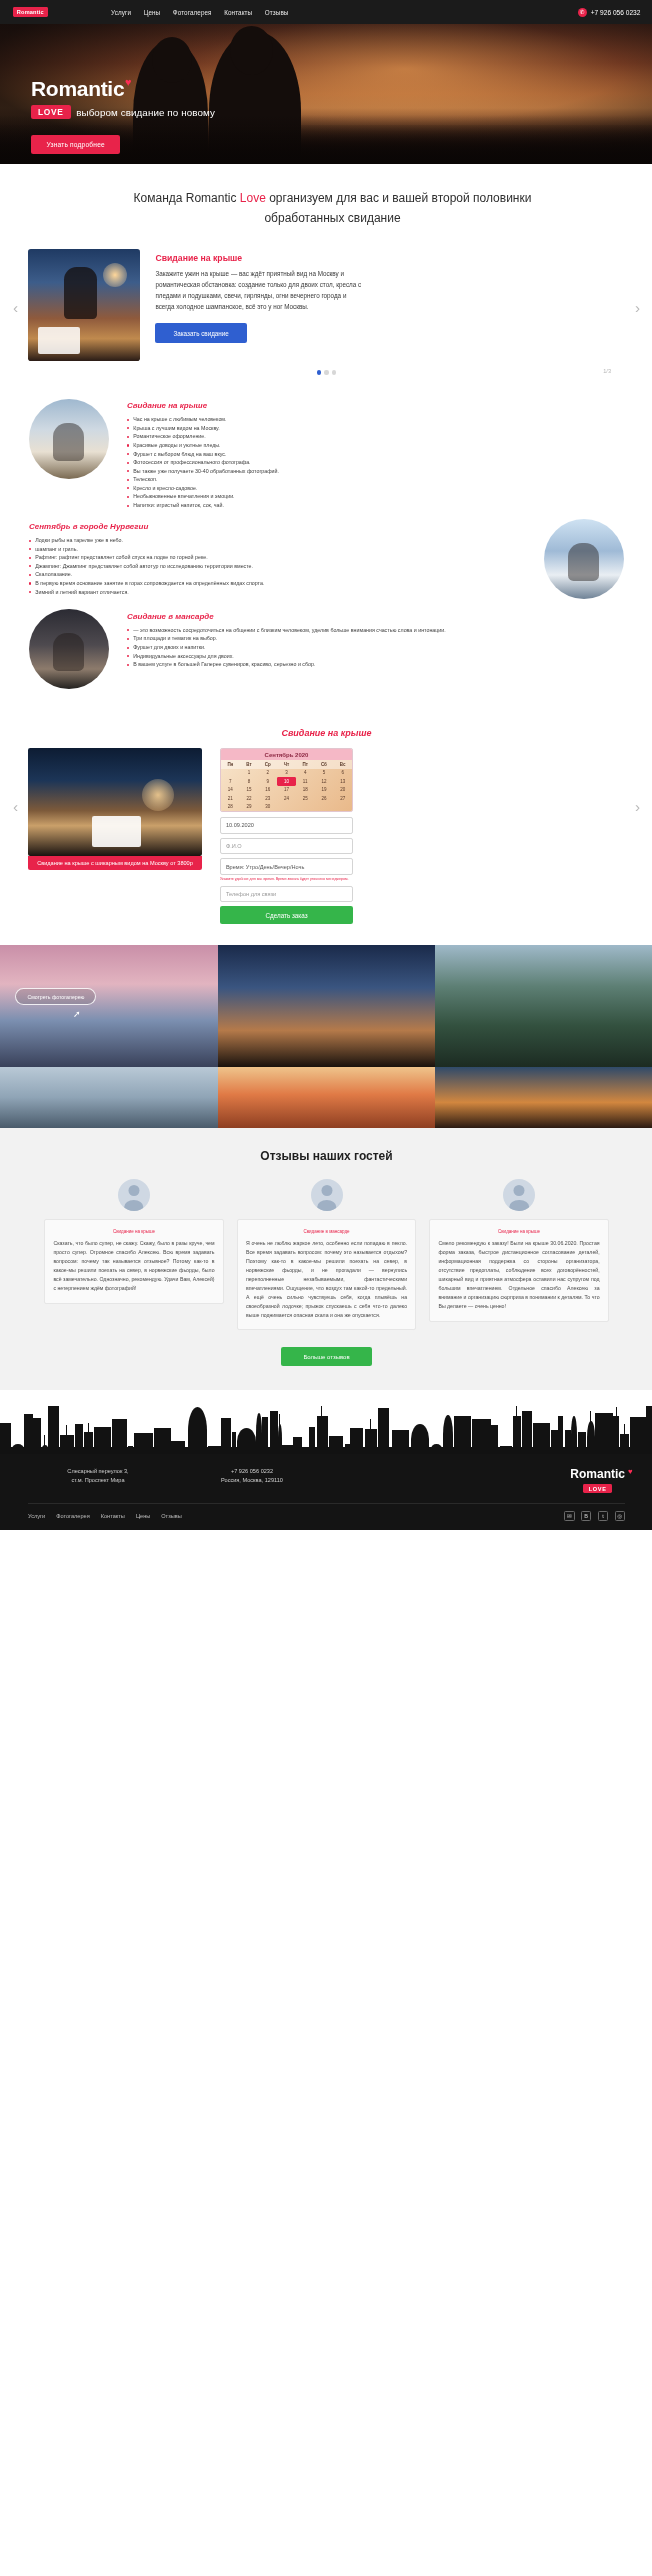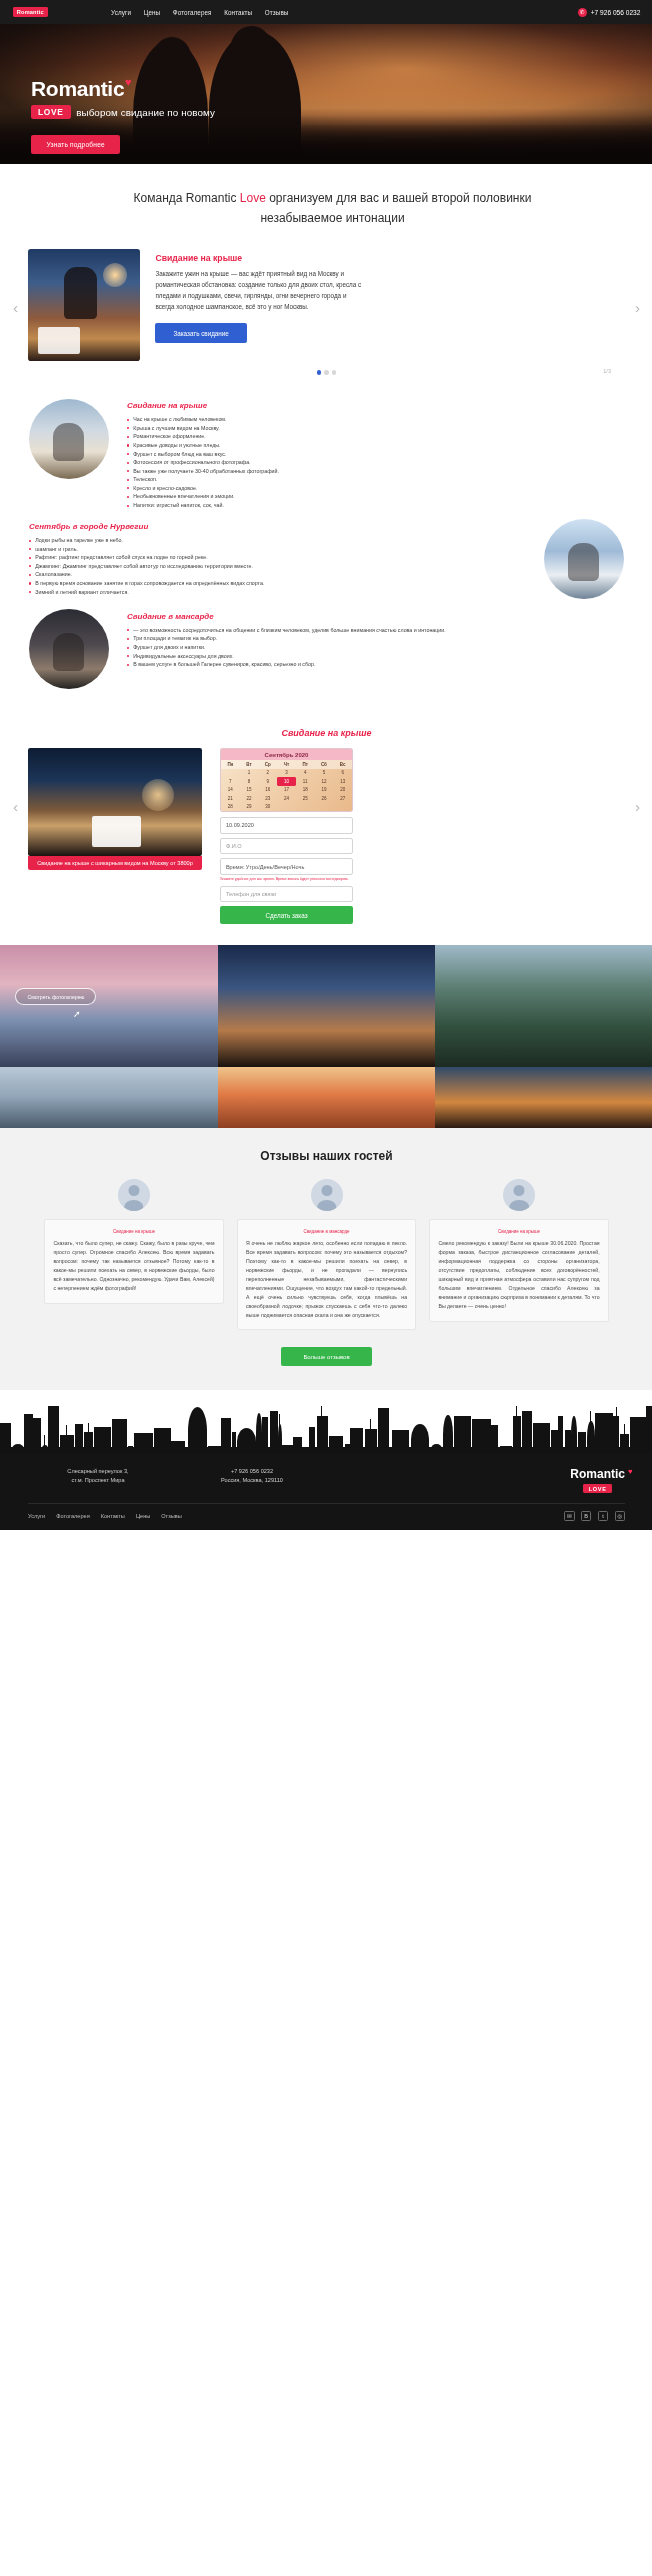--- a/index.html
+++ b/index.html
@@ -492,21 +492,21 @@
         <span class="hero-tag">выбором свидание по новому</span>
       </div>
       <button class="btn-primary">Узнать подробнее</button>
     </div>
   </div>
 
   <div class="intro">
     <span>Команда Romantic</span>
     <span class="accent">Love</span>
     <span>организуем для вас и вашей второй половинки</span><br>
-    <span>незабываемое интонации</span>
+    <span>обработанных свидание</span>
   </div>
 
   <div class="slider">
     <div class="arrow arrow-l">‹</div>
     <div class="arrow arrow-r">›</div>
     <div class="slide-row">
       <div class="slide-img">
         <div class="lamp"></div>
         <div class="couple"></div>
         <div class="tbl"></div>

